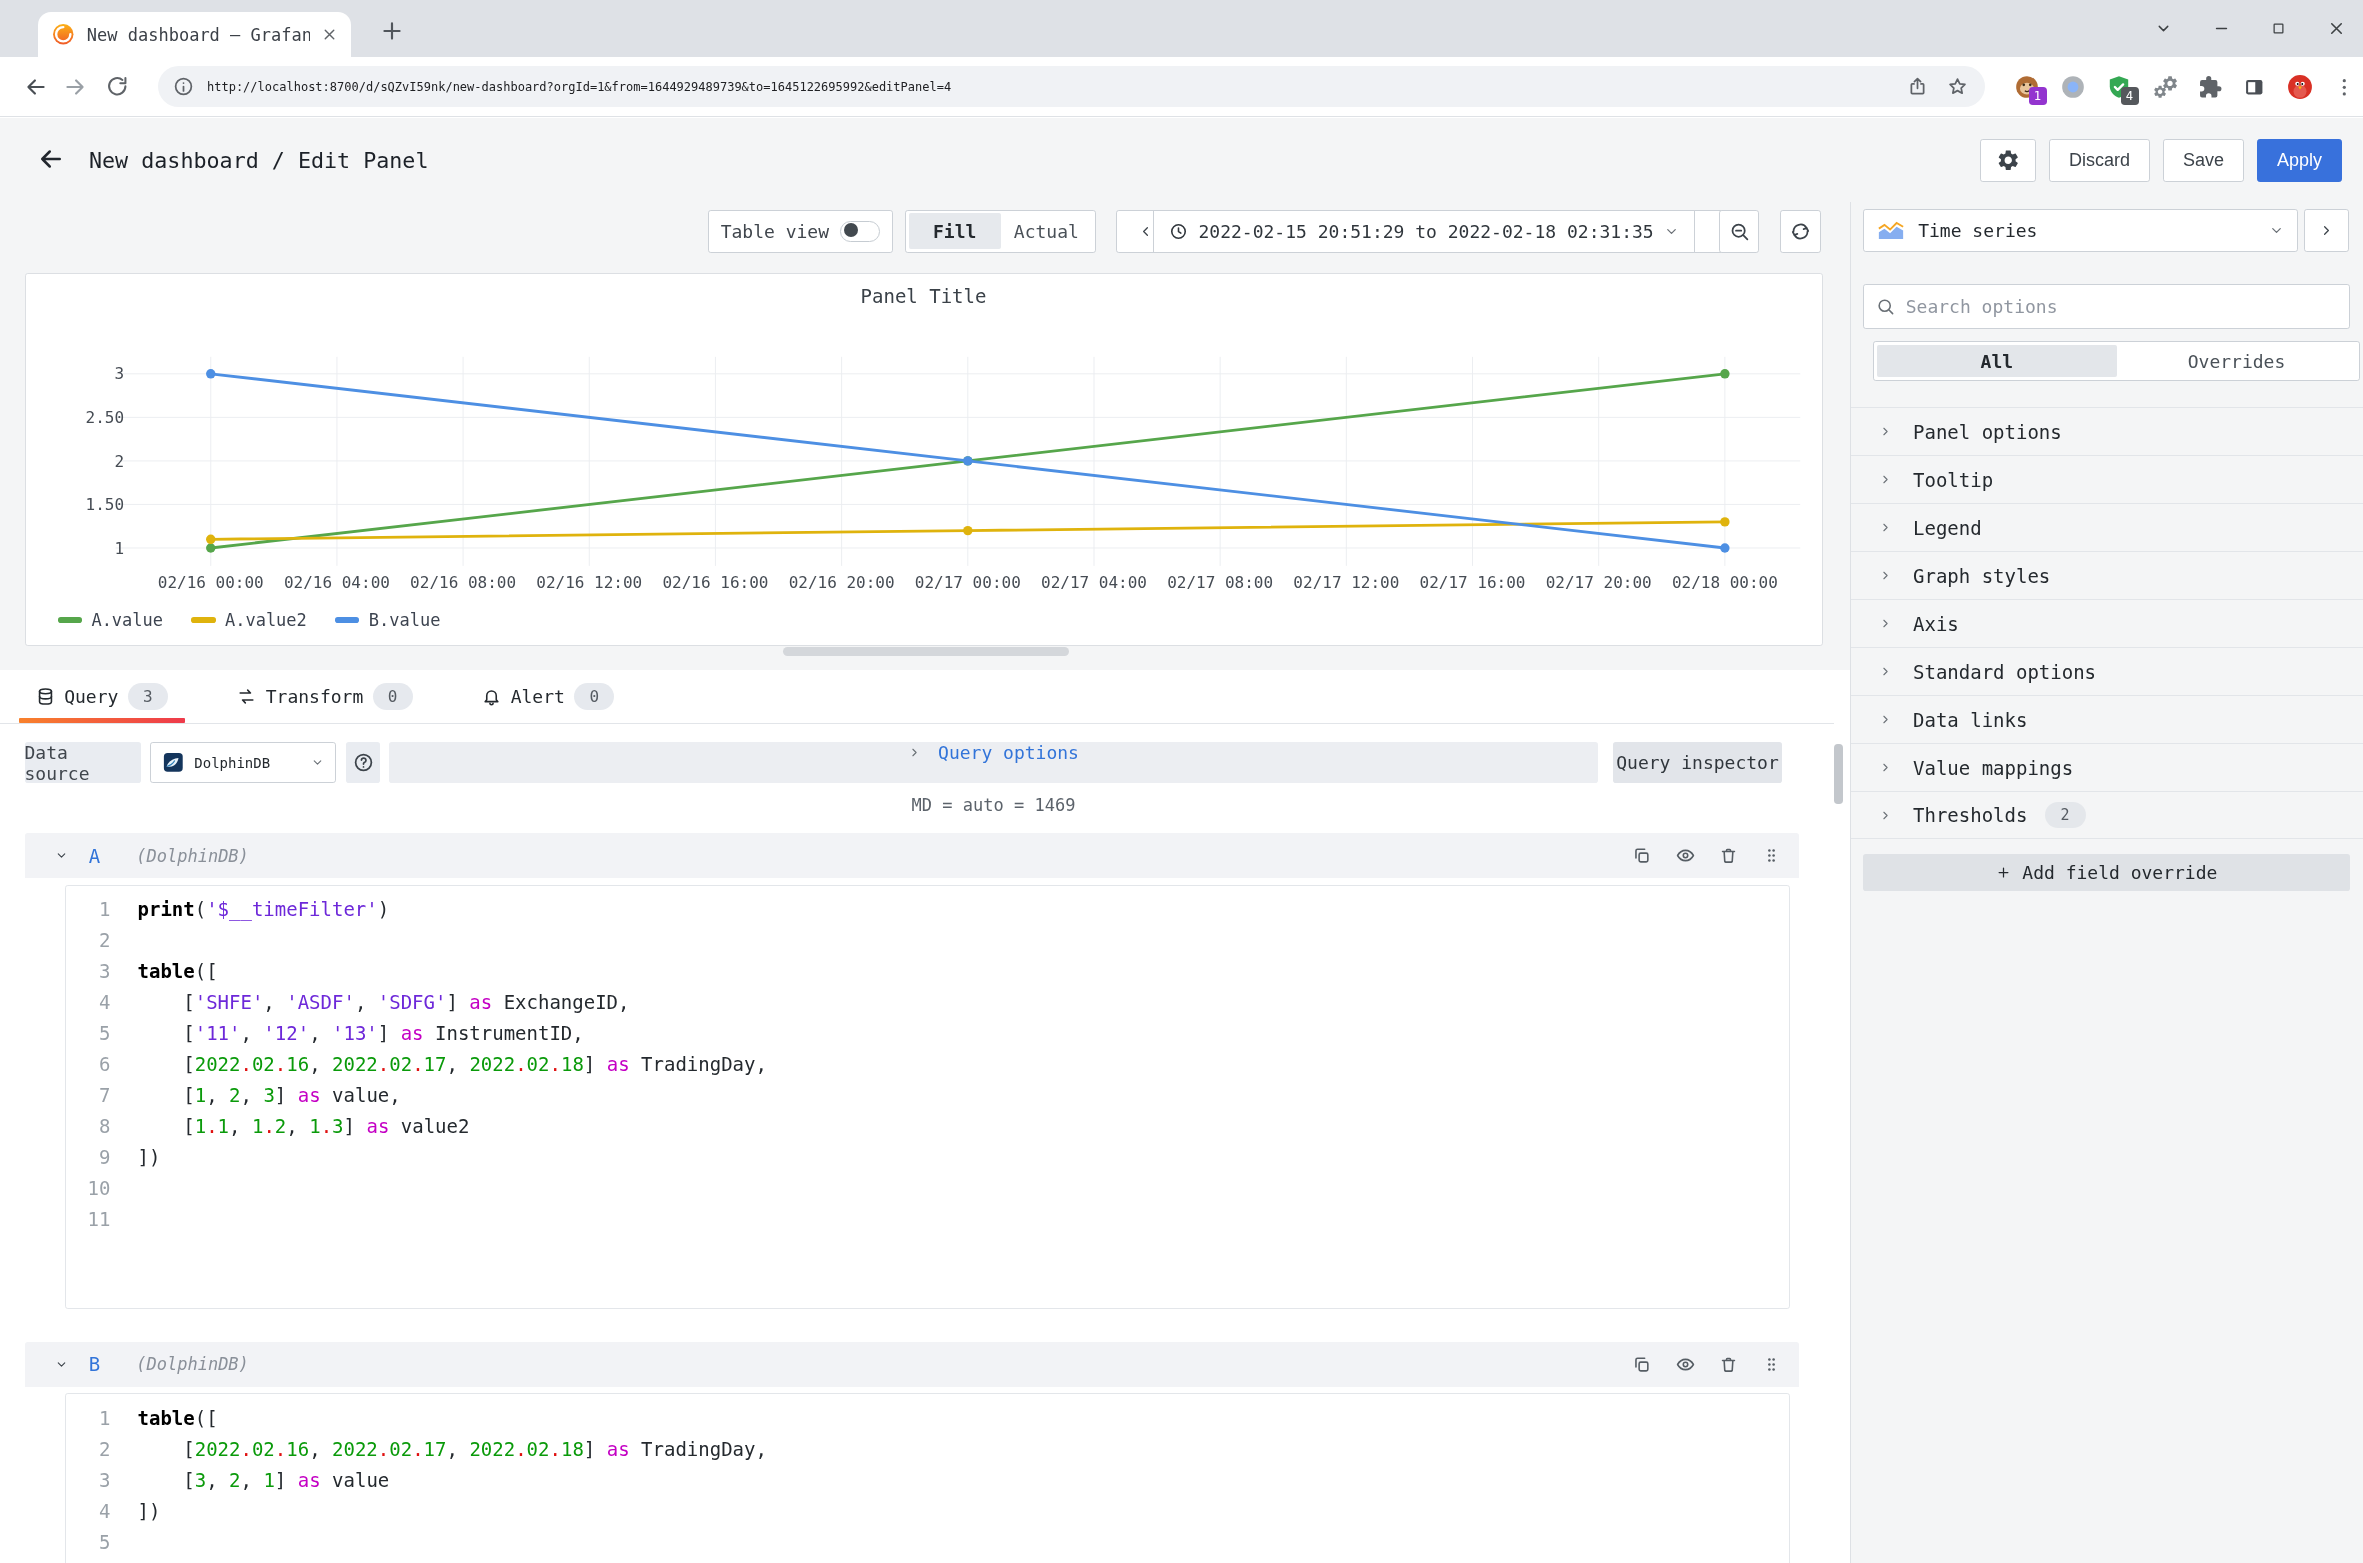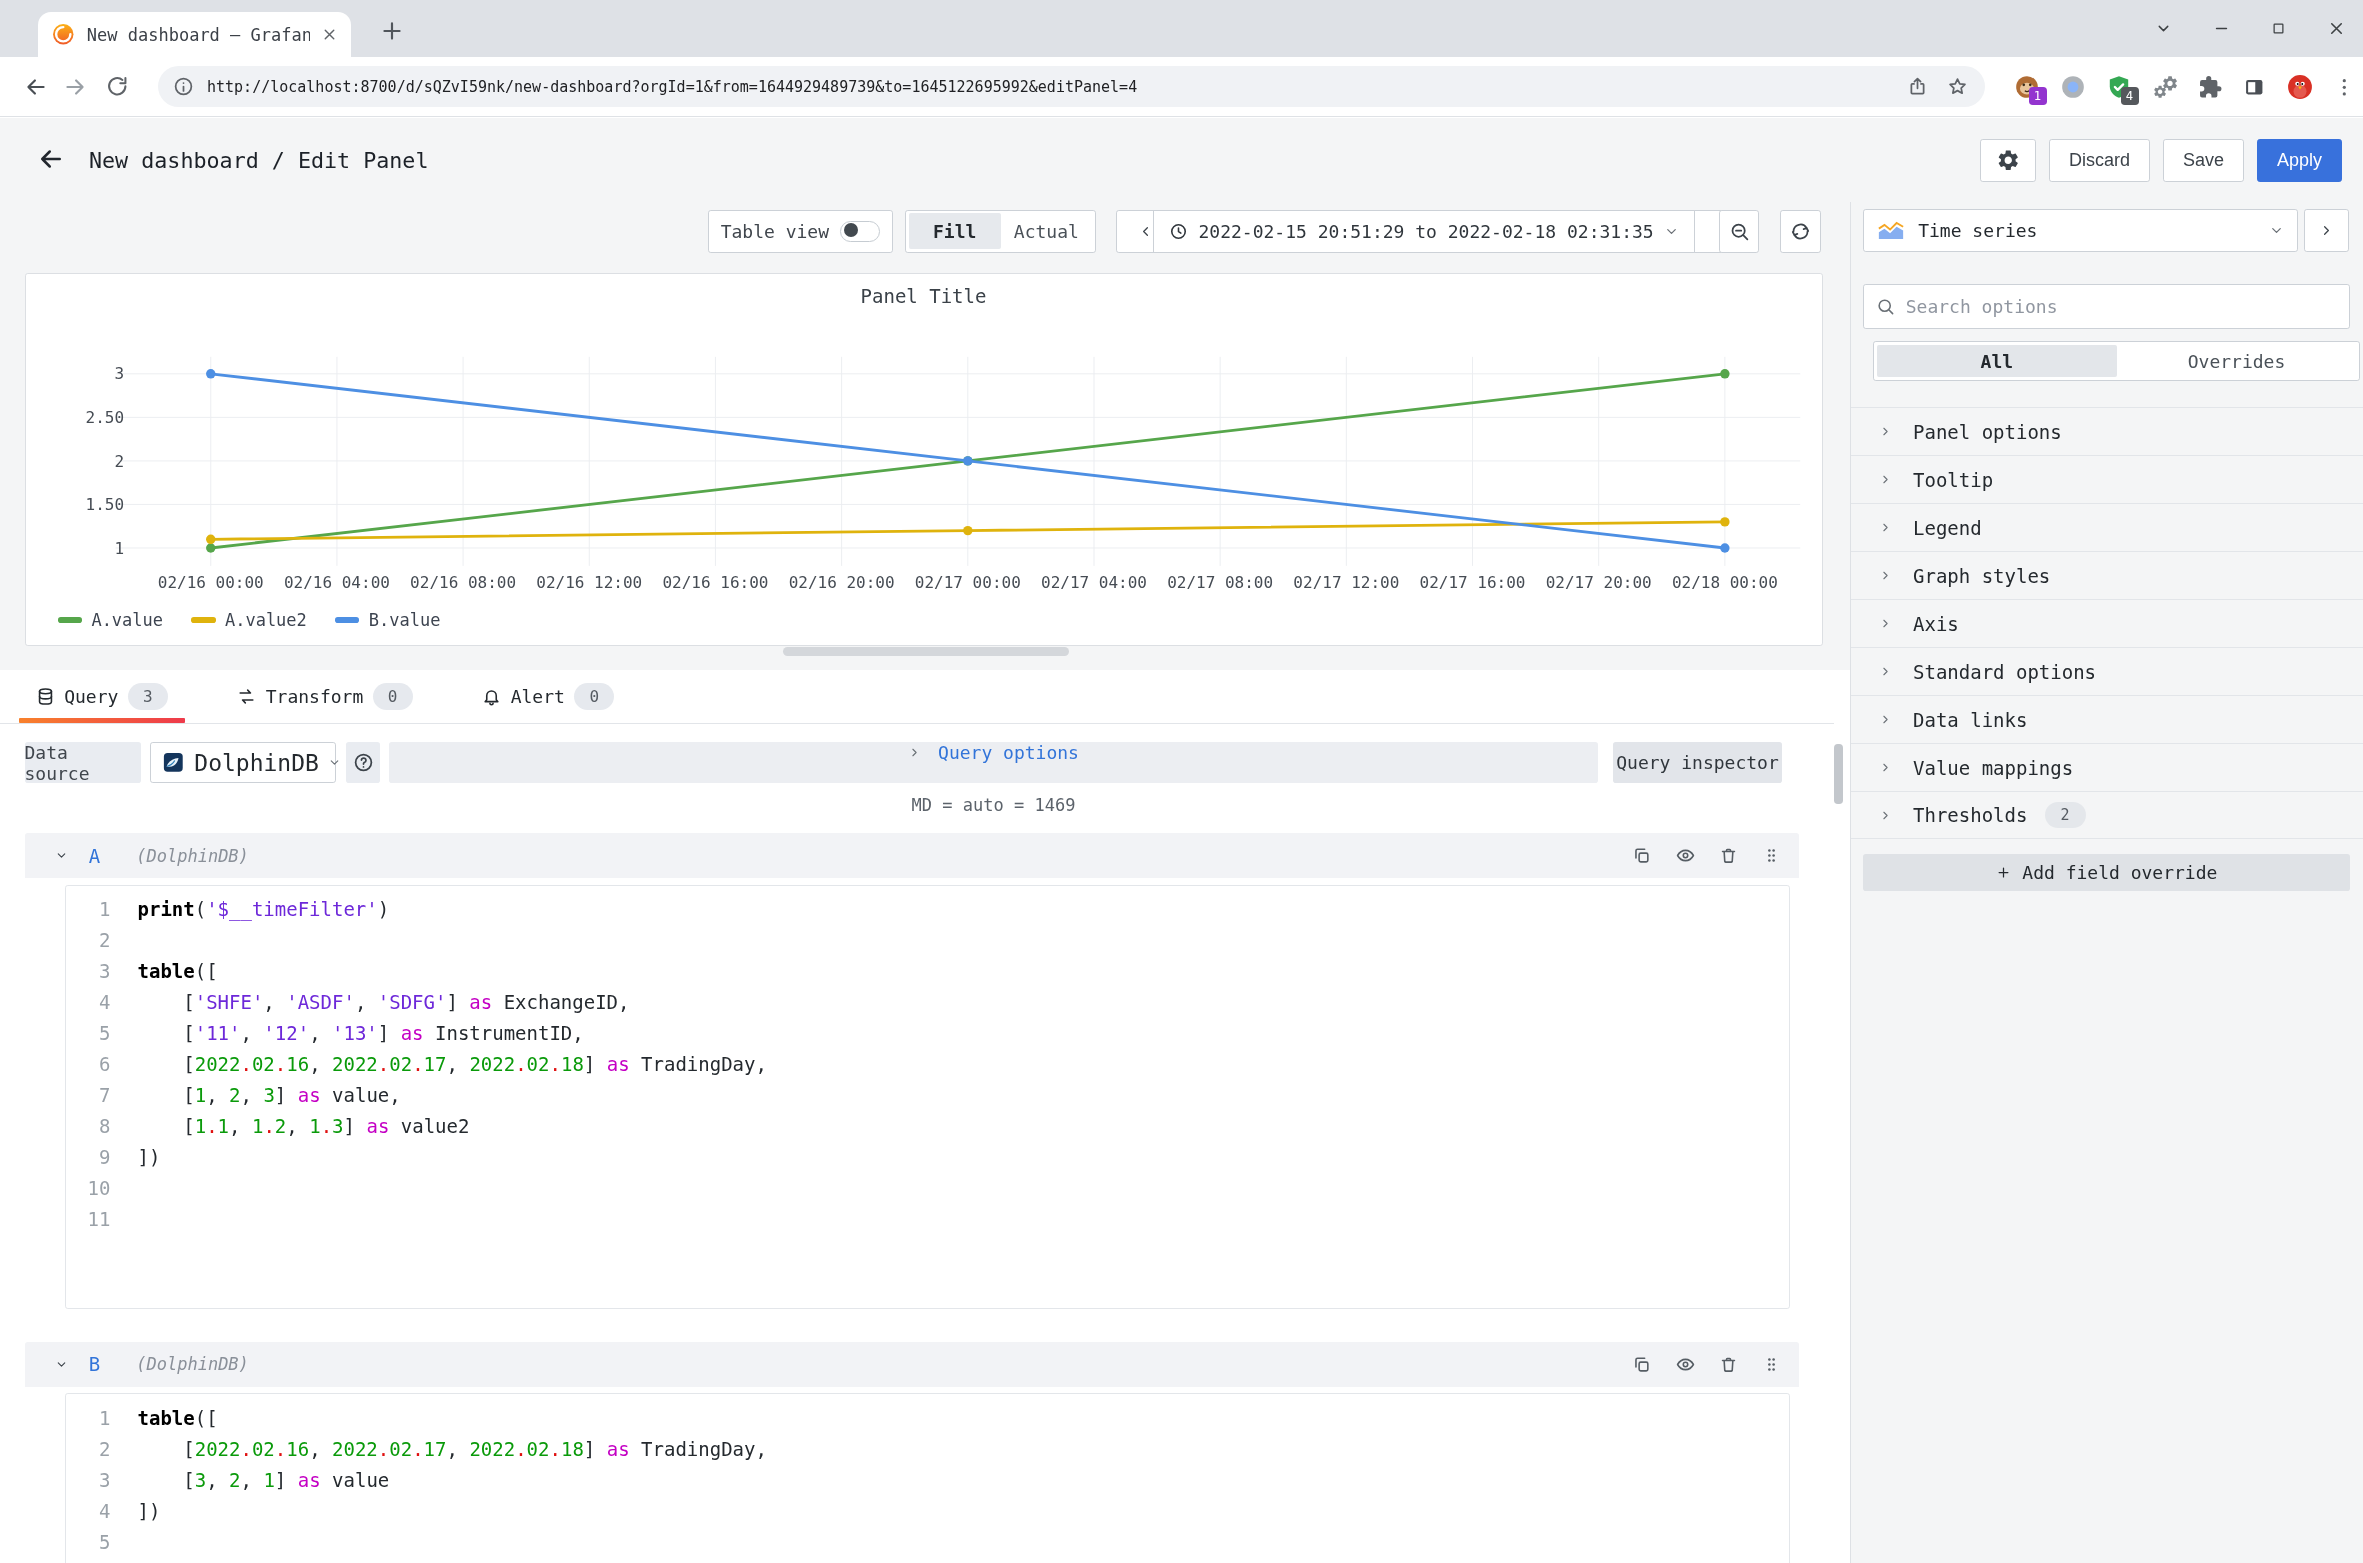--- a/index.html
+++ b/index.html
@@ -20,21 +20,21 @@
   .tab-close{color:#5f6368;}
   .newtab{position:absolute;left:379px;top:18px;color:#50555b;}
   .wincontrols{position:absolute;right:17px;top:12.2px;height:32px;display:flex;align-items:center;gap:41px;color:#3c4043;}
 
   .navbar{position:absolute;left:0;top:57px;width:2363px;height:60px;background:#fff;border-bottom:0.9px solid #dfe2e6;}
   .nav-ic{position:absolute;top:17px;color:#5f6368;}
   .nav-back{left:22.6px;color:#4a4f55}.nav-fwd{left:62px;color:#9aa0a6}.nav-reload{left:105px}
   .omnibox{position:absolute;left:158px;top:9.4px;width:1827px;height:41px;border-radius:21px;
            background:#f0f2f5;display:flex;align-items:center;}
   .omnibox .info-ic{margin-left:15px;color:#5f6368;}
-  .url-text{font-size:15px;color:#202124;margin-left:13px;flex:1;white-space:nowrap;overflow:hidden;}
+  .url-text{font-size:12px;color:#202124;margin-left:13px;flex:1;white-space:nowrap;overflow:hidden;}
   .omni-right{display:flex;align-items:center;gap:19px;margin-right:17px;color:#5f6368;}
   .extbar{position:absolute;right:7.5px;top:0;height:60px;display:flex;align-items:center;gap:20px;}
   .ext{position:relative;width:26px;height:26px;}
   .ext-badge{position:absolute;right:-6.6px;bottom:-4.7px;min-width:18px;height:18px;padding:0 2.8px;
              border-radius:3.8px;color:#fff;font-size:12.2px;display:flex;align-items:center;justify-content:center;}
   .badge-purple{background:#9334cf}.badge-dark{background:#55585c}
   .menu-dots{color:#5f6368}
 
   
   .gf-header{position:absolute;left:0;top:118px;width:2363px;height:85px;background:#f4f5f6;}
@@ -83,21 +83,21 @@
   .tab .tabic{color:#24292e}
   .tabbadge{min-width:40px;height:27px;border-radius:14px;background:#e6e9ee;color:#555b62;font-size:16px;
             display:flex;align-items:center;justify-content:center;padding:0 11.3px;}
   .tab.active::after{content:'';position:absolute;left:-5.6px;right:-5.6px;bottom:0;height:4.7px;border-radius:0.9px;
             background:linear-gradient(90deg,#f8812c,#ee3a4b);}
   .tabs-divider{position:absolute;left:0;top:521px;width:1834px;height:0.9px;background:#e2e5e9;}
 
   .ds-label{position:absolute;left:24.5px;top:540px;width:116px;height:41px;background:#e9ecf1;border-radius:2.8px;
             display:flex;align-items:center;justify-content:center;font-size:18px;color:#40464d;}
   .ds-select{position:absolute;left:150px;top:540px;width:186px;height:41px;background:#fff;border:0.9px solid #ccd1d7;
-             border-radius:2.8px;display:flex;align-items:center;gap:9.4px;padding:0 11.3px;font-size:23px;color:#24292e;}
+             border-radius:2.8px;display:flex;align-items:center;gap:9.4px;padding:0 11.3px;font-size:14px;color:#24292e;}
   .ds-help{position:absolute;left:346px;top:540px;width:34px;height:41px;background:#e9ecf1;border-radius:2.8px;
            display:flex;align-items:center;justify-content:center;color:#3c434a;}
   .ds-optbar{position:absolute;left:389px;top:540px;width:1209px;height:41px;background:#eceef2;border-radius:2.8px;
              display:flex;align-items:center;gap:32px;padding:0 5px;font-size:18px;flex-direction:column;}
   .qo-link{color:#3274d9;}
   .qo-meta{color:#5c636b;font-size:17px;}
   .ds-inspector{position:absolute;left:1613px;top:540px;width:169px;height:41px;background:#e2e5ea;border-radius:2.8px;
              display:flex;align-items:center;justify-content:center;font-size:18px;color:#30363c;}
   .vscroll{position:absolute;left:1834px;top:534px;width:8.5px;height:827px;}
   .vscroll .thumb{position:absolute;left:0;top:7.5px;width:8.5px;height:60px;border-radius:3.8px;background:#c3c7cc;}

